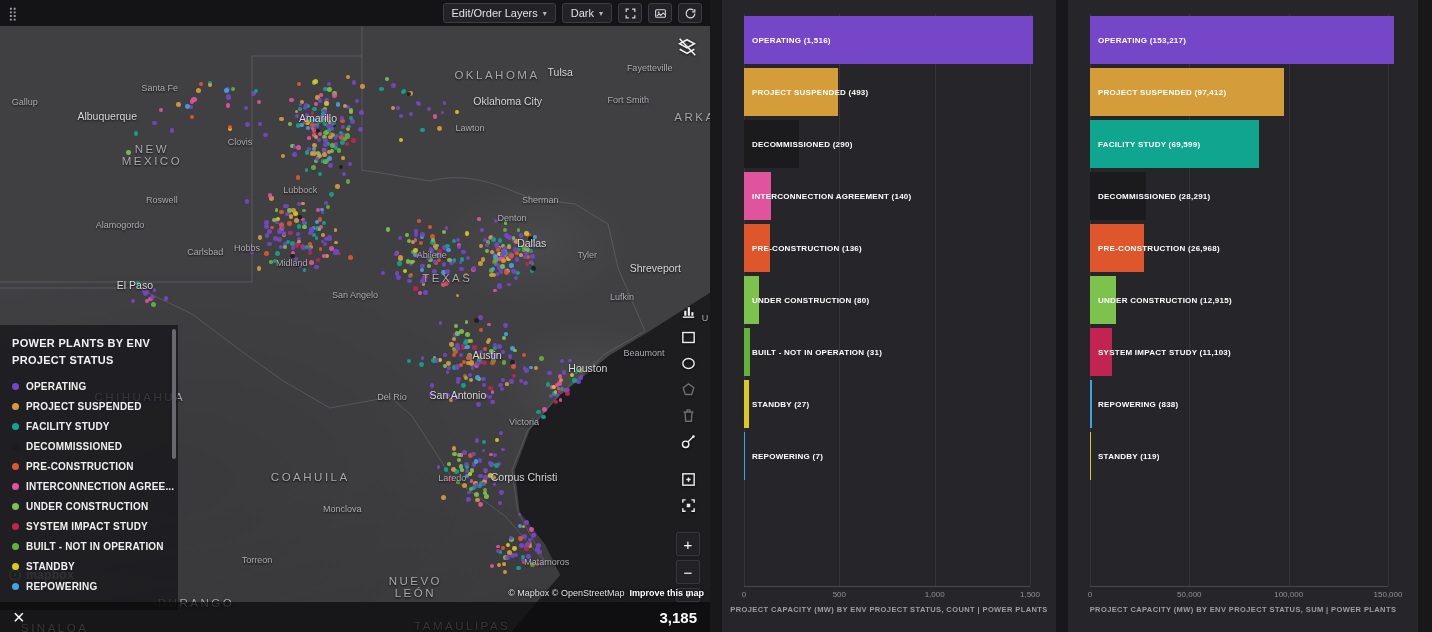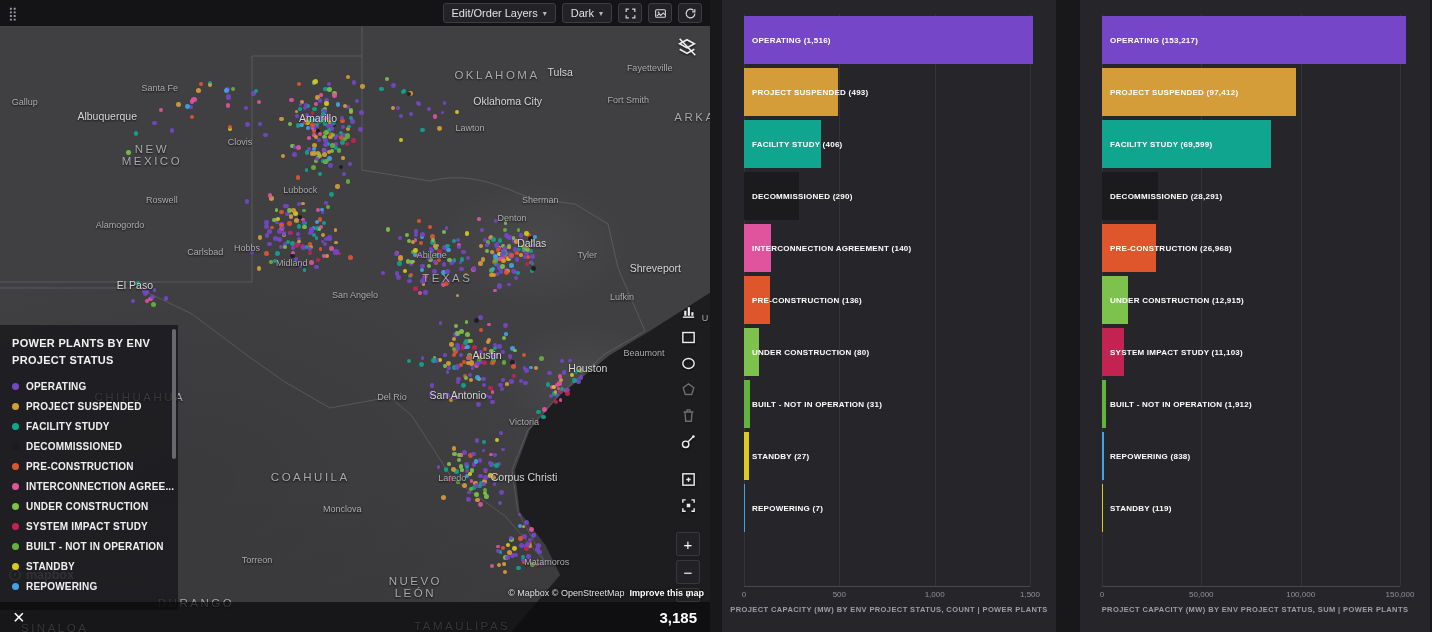--- a/index.html
+++ b/index.html
@@ -62,21 +62,21 @@
                text-shadow:0 0 3px rgba(0,0,0,.9);}
   .attribution .improve{font-weight:bold;color:#fff;text-decoration:none;margin-left:5px;cursor:pointer;}
   .map-bottombar{position:absolute;left:0;bottom:0;width:710px;height:30px;background:rgba(10,10,13,.72);
                  display:flex;align-items:center;padding:0 13px;box-sizing:border-box;z-index:5;}
   .close-x{color:#fff;font-size:20px;line-height:1;cursor:pointer;}
   .count{margin-left:auto;color:#fff;font-weight:bold;font-size:15px;}
 
   
   .chart-panel{position:relative;height:632px;background:#26262a;flex:none;}
   .chart-panel.cnt{width:334px;margin-left:12px;}
-  .chart-panel.sum{width:350px;margin-left:24px;}
+  .chart-panel.sum{width:350px;margin-left:12px;}
   .chart-body{position:absolute;top:14px;left:22px;right:26px;height:572px;border-bottom:1px solid rgba(255,255,255,.16);}
   .chart-panel.sum .chart-body{right:30px;}
   .gridline{position:absolute;top:0;bottom:0;width:1px;background:rgba(255,255,255,.07);}
   .chart-row{position:relative;height:52px;}
   .bar{position:absolute;left:0;top:2px;height:48px;}
   .bar-label{position:absolute;left:8px;top:50%;transform:translateY(-50%);font-size:8px;font-weight:bold;
              color:#fff;letter-spacing:.25px;white-space:nowrap;z-index:2;}
   .axis-labels{position:absolute;top:590px;left:22px;right:26px;height:12px;}
   .chart-panel.sum .axis-labels{right:30px;}
   .axis-tick{position:absolute;transform:translateX(-50%);font-size:8px;color:#90919a;}
@@ -1117,24 +1117,20 @@
         <div class="gridline" style="left: 100%;"></div>
         <div class="chart-row">
           <div class="bar" style="width: 101.067%; background: rgb(117, 71, 200);"></div>
           <span class="bar-label">OPERATING (1,516)</span>
         </div>
         <div class="chart-row">
           <div class="bar" style="width: 32.8667%; background: rgb(213, 156, 58);"></div>
           <span class="bar-label">PROJECT SUSPENDED (493)</span>
         </div>
         <div class="chart-row">
-          <div class="bar" style="width: 27.0667%; background: rgb(15, 165, 142);"></div>
-          <span class="bar-label">FACILITY STUDY (406)</span>
-        </div>
-        <div class="chart-row">
           <div class="bar" style="width: 19.3333%; background: rgb(27, 27, 29);"></div>
           <span class="bar-label">DECOMMISSIONED (290)</span>
         </div>
         <div class="chart-row">
           <div class="bar" style="width: 9.33333%; background: rgb(224, 84, 158);"></div>
           <span class="bar-label">INTERCONNECTION AGREEMENT (140)</span>
         </div>
         <div class="chart-row">
           <div class="bar" style="width: 9.06667%; background: rgb(224, 86, 44);"></div>
           <span class="bar-label">PRE-CONSTRUCTION (136)</span>
@@ -1193,24 +1189,20 @@
         </div>
         <div class="chart-row">
           <div class="bar" style="width: 8.61%; background: rgb(124, 194, 77);"></div>
           <span class="bar-label">UNDER CONSTRUCTION (12,915)</span>
         </div>
         <div class="chart-row">
           <div class="bar" style="width: 7.402%; background: rgb(194, 35, 80);"></div>
           <span class="bar-label">SYSTEM IMPACT STUDY (11,103)</span>
         </div>
         <div class="chart-row">
-          <div class="bar" style="width: 1.27467%; background: rgb(99, 178, 60);"></div>
-          <span class="bar-label">BUILT - NOT IN OPERATION (1,912)</span>
-        </div>
-        <div class="chart-row">
           <div class="bar" style="width: 0.558667%; background: rgb(63, 163, 230);"></div>
           <span class="bar-label">REPOWERING (838)</span>
         </div>
         <div class="chart-row">
           <div class="bar" style="width: 0.0793333%; background: rgb(217, 202, 32);"></div>
           <span class="bar-label">STANDBY (119)</span>
         </div>
       </div>
     <div class="axis-labels">
         <span class="axis-tick" style="left: 0%;">0</span>

